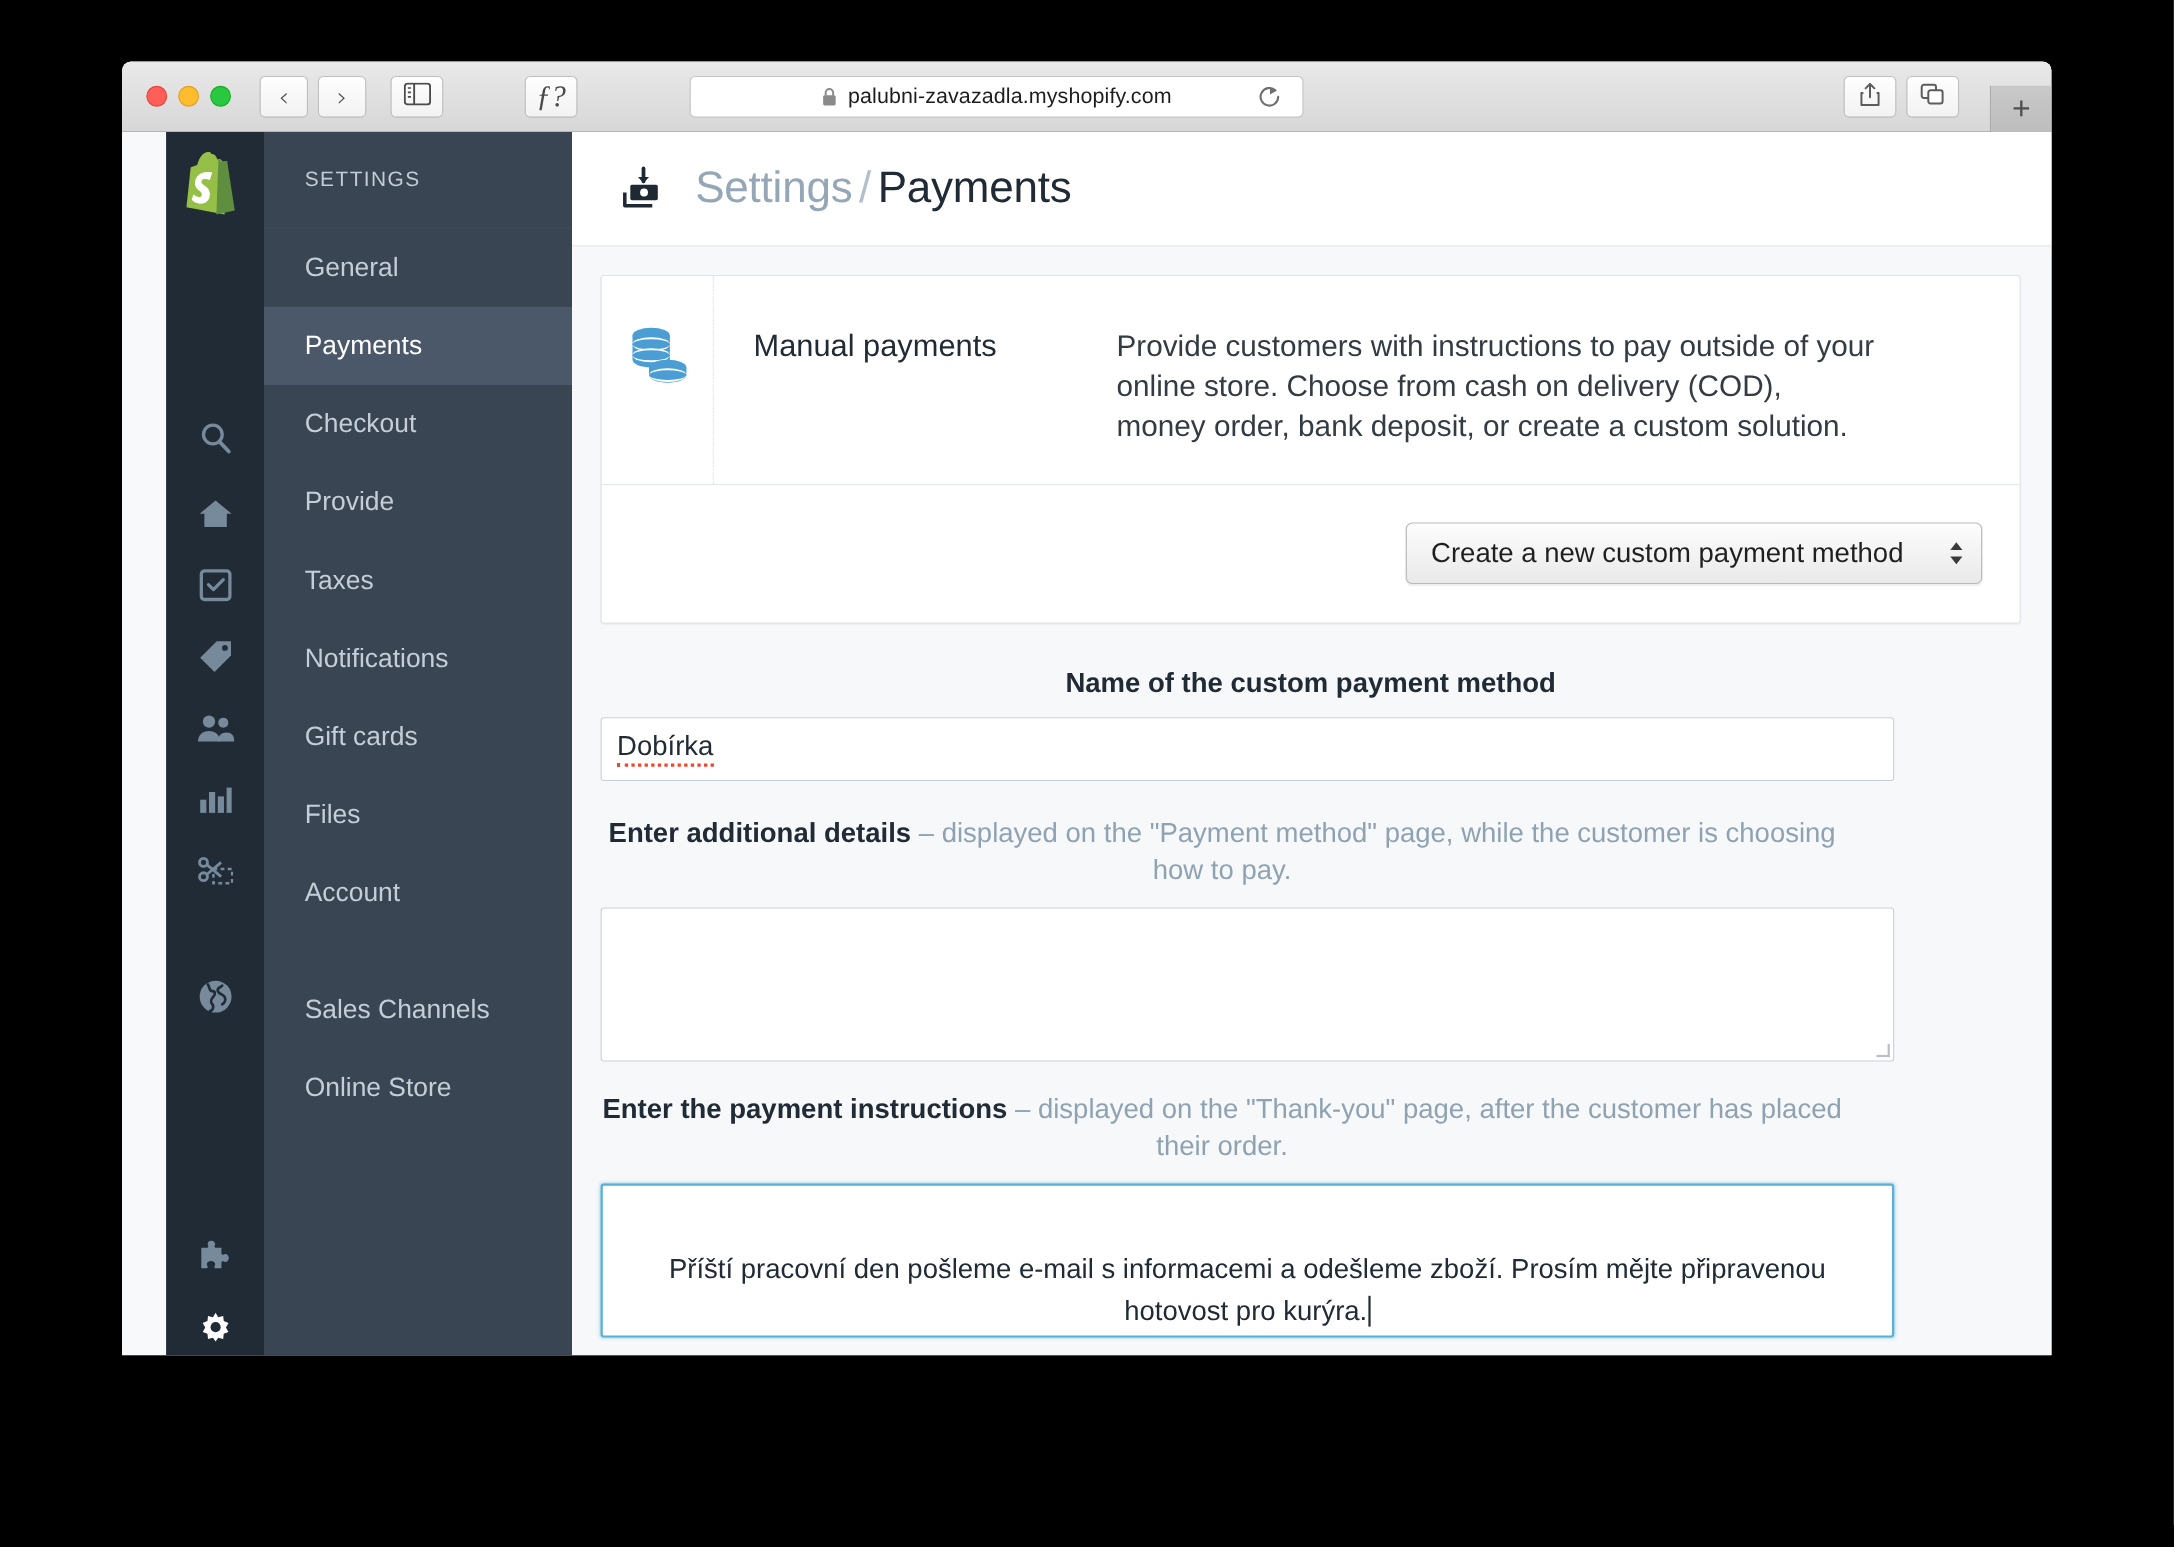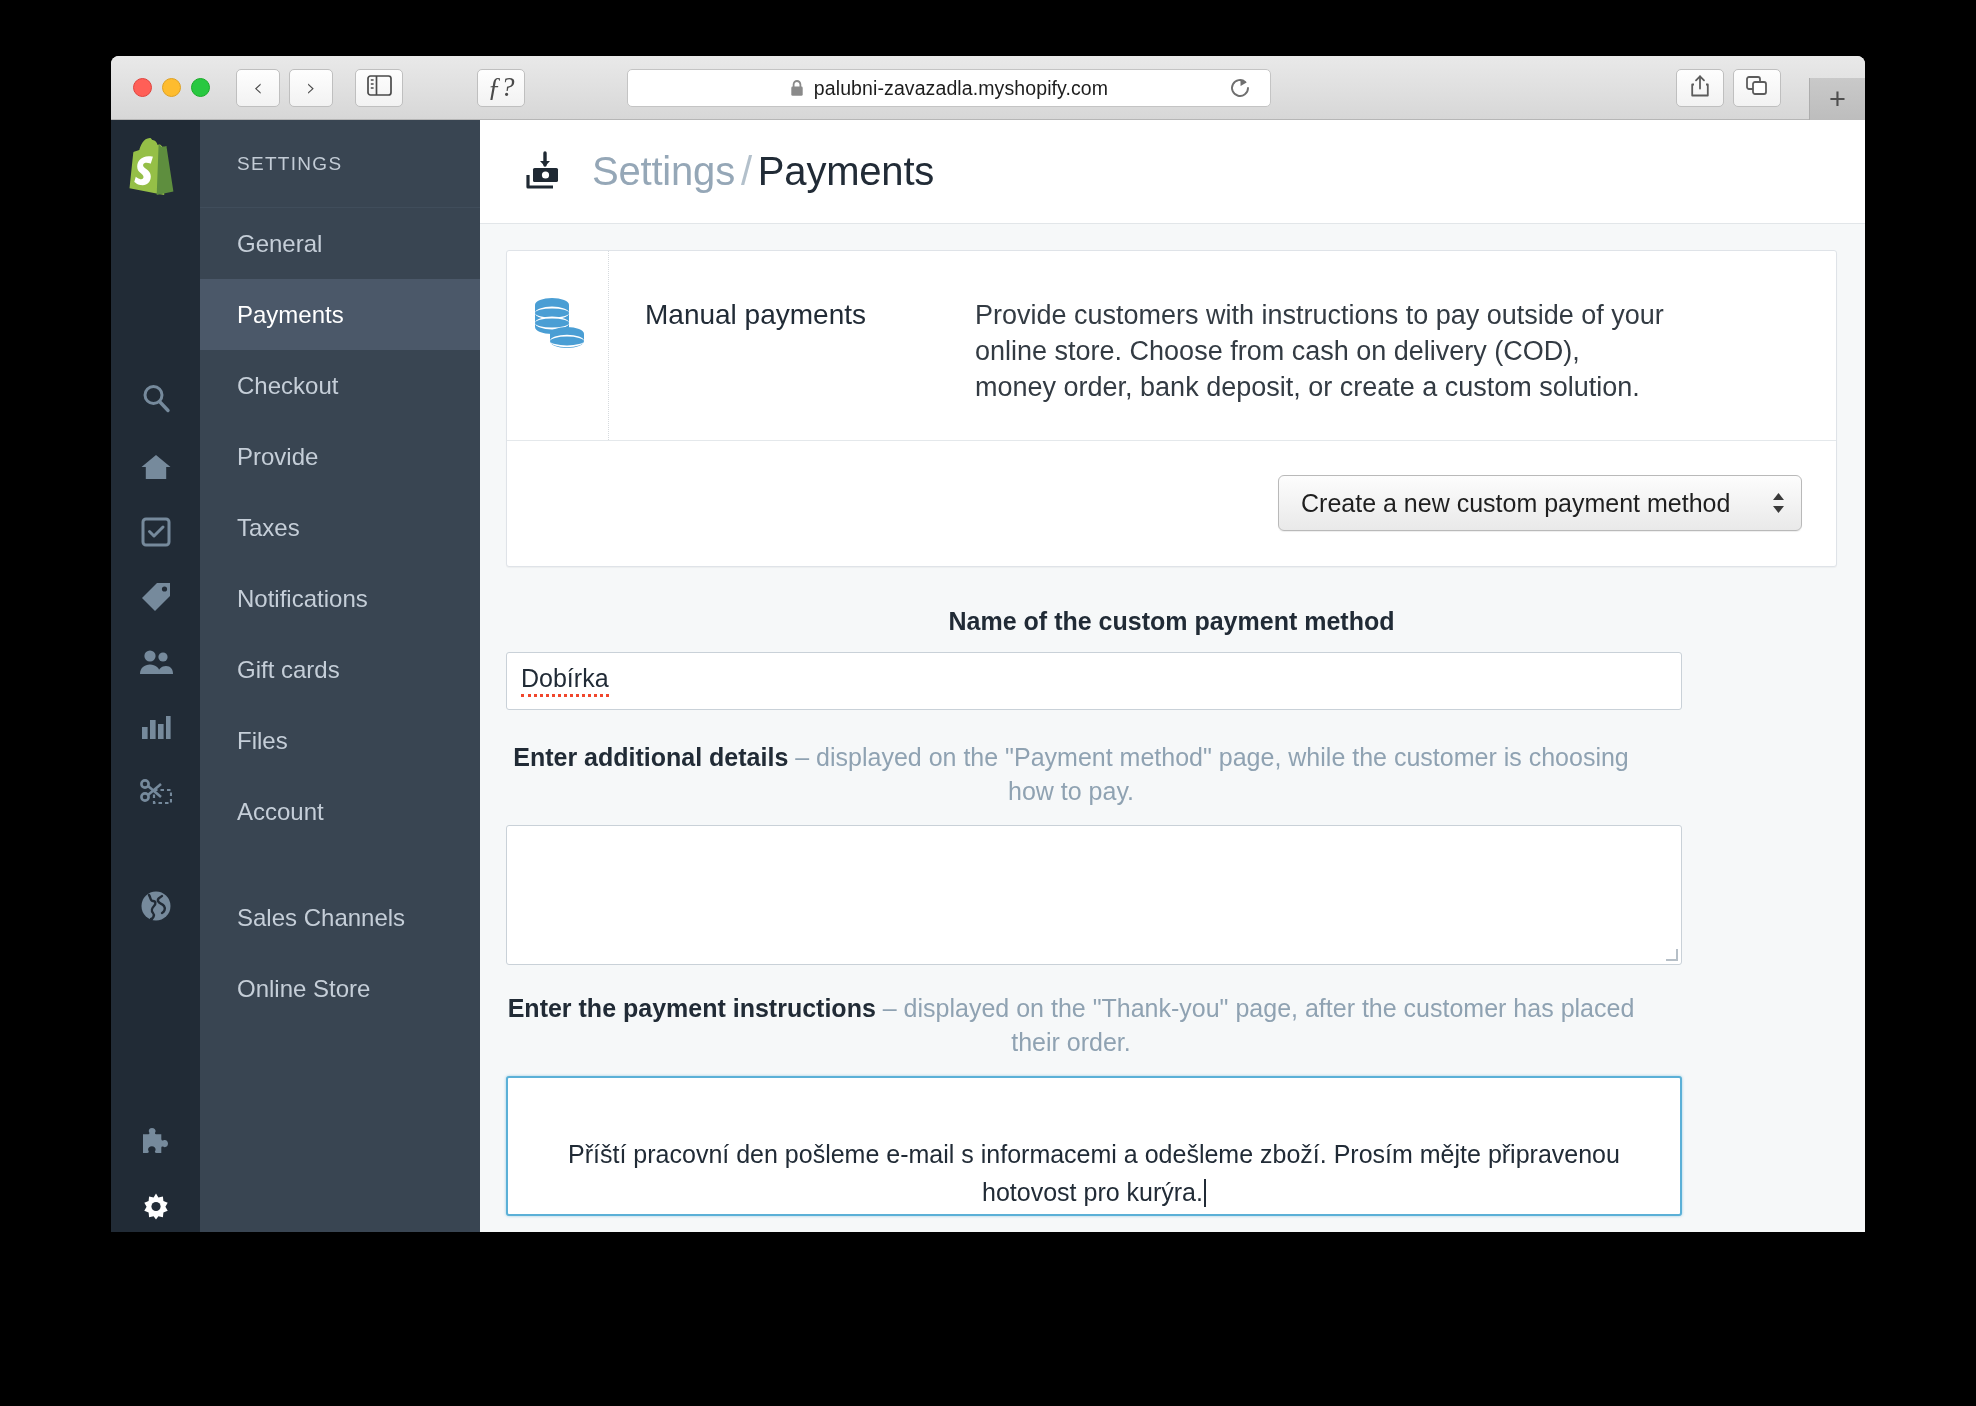--- a/index.html
+++ b/index.html
@@ -45,21 +45,21 @@
   .tgroup { display: flex; margin-left: 26px; gap: 9px; }
   .tbtn.narrow { min-width: 44px; }
   .chev { font-size: 24px; line-height: 1; font-weight: 300; color: #4a4a4a;
           font-family: "DejaVu Sans", sans-serif; }
   .fquestion { font-family: "Liberation Serif", serif; font-style: italic;
                font-size: 27px; color: #4a4a4a; }
 
   
   #url-field {
     position: absolute; left: 516px; top: 13px;
-    width: 644px; height: 38px;
+    width: 558px; height: 38px;
     background: #fff; border: 1px solid #c4c4c4; border-radius: 5px;
     display: flex; align-items: center; justify-content: center;
   }
   #lock-icon { margin-right: 10px; display: flex; }
   #url-text { font-size: 19.5px; color: #1d1d1d; letter-spacing: .1px; }
   #reload-btn {
     position: absolute; right: 18px; top: 50%; transform: translateY(-50%);
     display: flex;
   }
 
@@ -67,21 +67,21 @@
   #newtab-btn {
     position: absolute; right: 0px; top: 22px;
     width: 56px; height: 42px;
     background: linear-gradient(#c9c9c9,#bdbdbd);
     border-left: 1px solid #adadad;
     display: flex; align-items: center; justify-content: center;
     color: #4f4f4f; font-size: 29px; font-weight: 300; line-height: 1;
   }
 
   
-  #page { position: relative; height: 1112px; display: flex; background: #f7f9fa; }
+  #page { position: relative; height: 1112px; display: flex; background: #f7f9fa; padding-left: 40px; }
 
   
   #icon-rail {
     width: 89px; background: #212b36;
     position: relative; flex: 0 0 89px;
   }
   #shopify-logo {
     position: absolute; left: 18px; top: 18px;
     width: 52px; height: 62px;
   }

